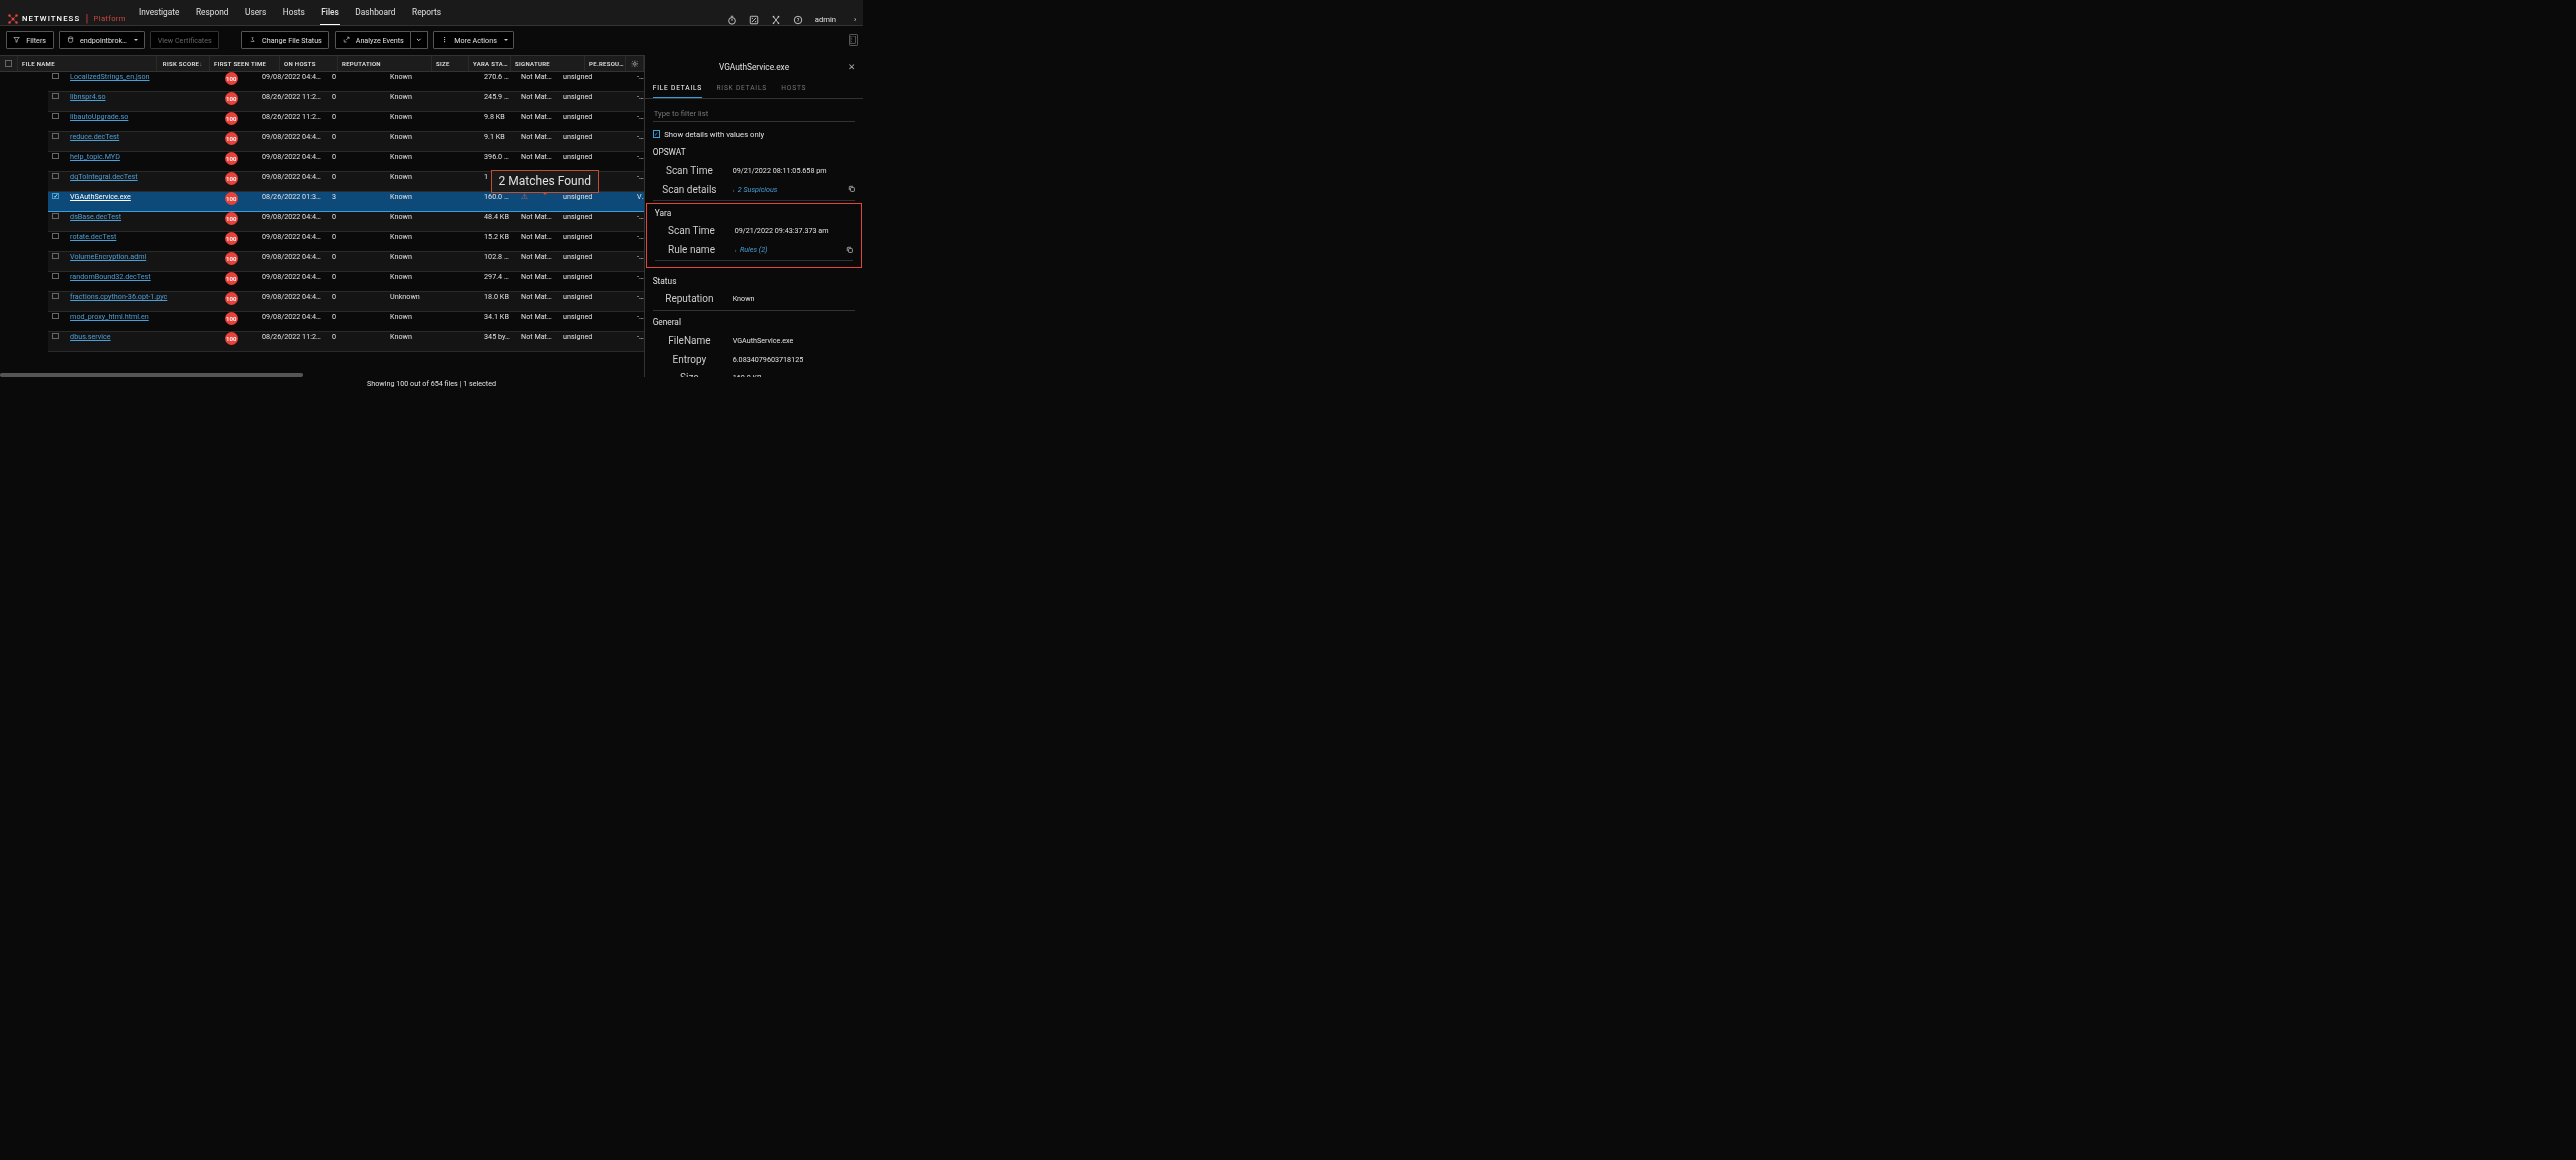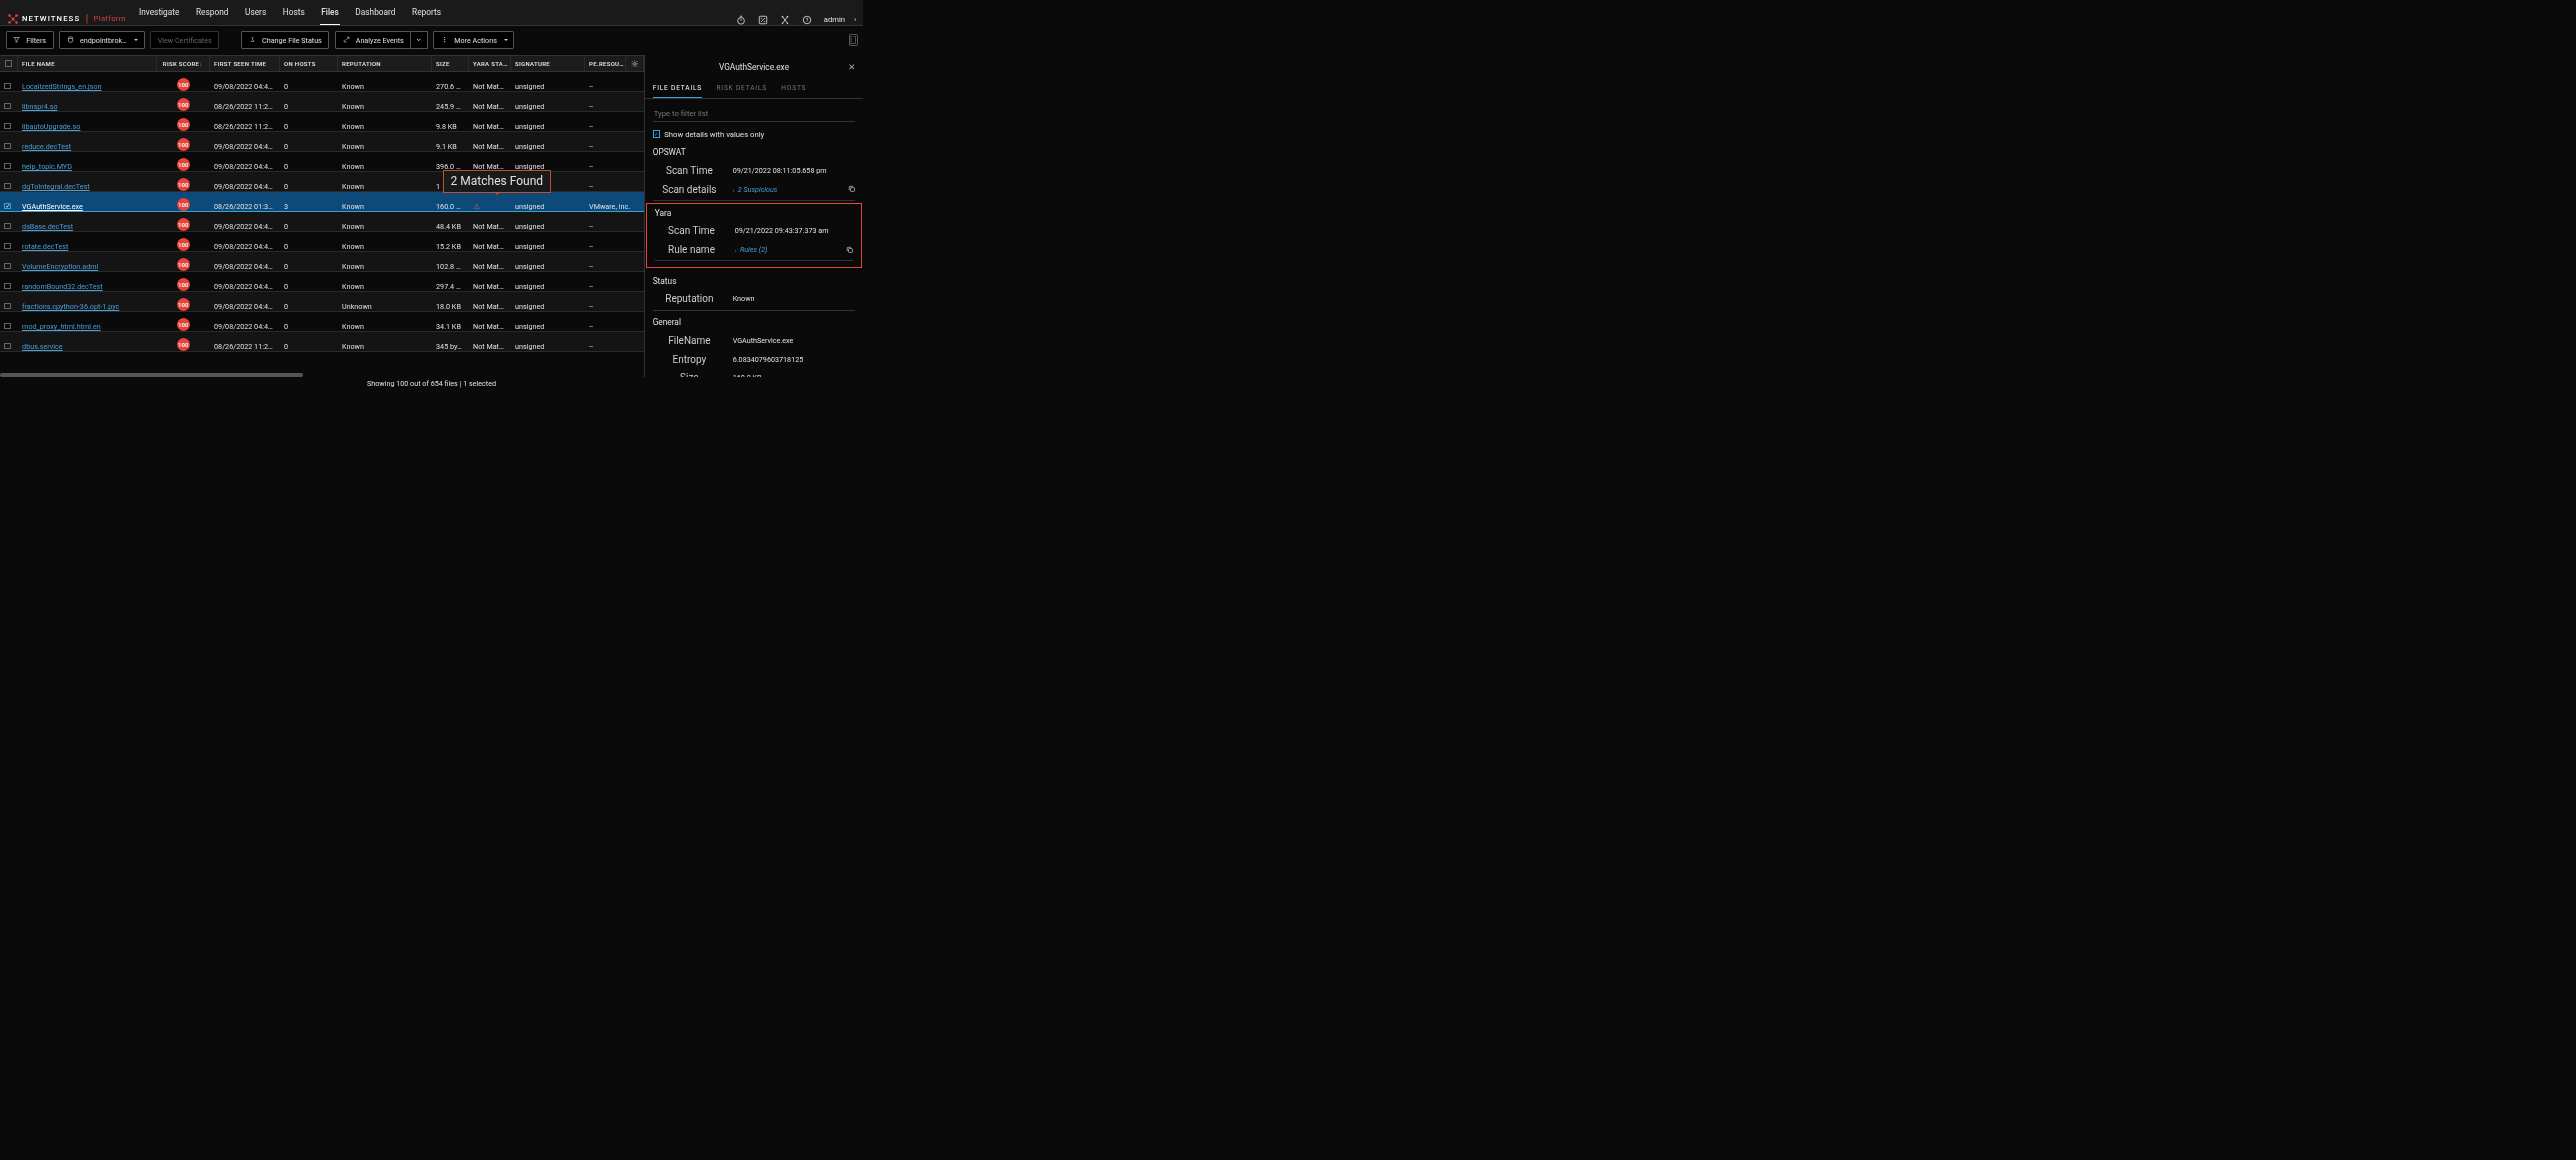--- a/index.html
+++ b/index.html
@@ -11,21 +11,21 @@
 .logo { display:flex; align-items:center; gap:3.3px; margin-right:12px; }
 .logo-ico { width:12px; height:12px; fill:#e8423a; }
 .logo-t1 { color:#fff; letter-spacing:1.1px; font-size:7.7px; font-weight:500; }
 .logo-sep { color:#e8423a; font-size:10px; margin:0 2.2px; }
 .logo-t2 { color:#c94840; font-size:7.7px; letter-spacing:0.3px; }
 .nav { display:flex; gap:14.4px; }
 .nav-item { color:#e0e0e0; cursor:pointer; font-size:8.3px; padding:6.6px 1.1px; }
 .nav-item.active { border-bottom:1.7px solid #fff; font-weight:500; }
 .hdr-r { margin-left:auto; display:flex; align-items:center; gap:12px; }
 .hdr-ico { width:10px; height:10px; fill:#ccc; cursor:pointer; }
-.usr { color:#e0e0e0; font-size:7.7px; cursor:pointer; display:flex; align-items:center; gap:9px; }
+.usr { color:#e0e0e0; font-size:7.7px; cursor:pointer; display:flex; align-items:center; gap:18px; }
 
 
 .tb { display:flex; align-items:center; gap:5.5px; padding:7.7px 5.5px; height:29px; }
 .btn { display:flex; align-items:center; gap:6px; background:#000; border:0.6px solid #555; color:#e0e0e0; padding:3.9px 6.6px; border-radius:1.1px; cursor:pointer; font-size:7.2px; }
 .btn.dis { color:#666; border-color:#333; cursor:not-allowed; }
 .btn svg { width:7.2px; height:7.2px; fill:currentColor; }
 .btn.drop { padding-right:16.6px; position:relative; }
 .btn.drop::after { content:''; position:absolute; right:5.5px; top:50%; width:0; height:0; border-left:2.2px solid transparent; border-right:2.2px solid transparent; border-top:2.8px solid #ccc; transform:translateY(-50%); }
 .btn-grp { display:flex; }
 .btn-grp .btn:first-child { border-radius:1.1px 0 0 1.1px; }
@@ -47,21 +47,21 @@
 .c-ft { width:70px; }
 .c-oh { width:58px; }
 .c-rp { width:94px; }
 .c-sz { width:37px; }
 .c-ys { width:42px; }
 .c-sg { width:74px; }
 .c-pe { flex:1; }
 .gear { width:17.7px; justify-content:center; cursor:pointer; }
 .gear svg { width:7.7px; height:7.7px; fill:#aaa; }
 .tbody { flex:1; overflow-y:auto; }
-.tr { display:flex; height:20px; align-items:flex-end; border-bottom:0.6px solid #2a2a2a; }
+.tr { display:flex; height:20px; align-items:flex-start; border-bottom:0.6px solid #2a2a2a;margin-left:48px; }
 .tr:nth-child(even) { background:#141414; }
 .tr.sel { background:#0d4a7a; border-bottom:1.1px solid #3a9fd8; }
 .tr.sel .link { color:#fff; }
 .td { padding:0 4.4px; white-space:nowrap; overflow:hidden; text-overflow:ellipsis; }
 .cb { width:6.6px; height:6.6px; border:0.6px solid #666; display:inline-block; }
 .cb.chk { background:#0d4a7a; border-color:#3a9fd8; position:relative; }
 .cb.chk::after { content:'✓'; color:#fff; position:absolute; top:-1.7px; left:0; font-size:6px; }
 .badge { background:#e8423a; color:#fff; border-radius:50%; width:13.3px; height:13.3px; display:inline-flex; align-items:center; justify-content:center; font-size:6px; font-weight:600; }
 .warn-ico { color:#e8735a; font-size:7.7px; }
 .tooltip { position:absolute; background:#1a1a1a; border:0.6px solid #c05030; padding:3.3px 6.6px; font-size:12px; color:#e0e0e0; z-index:10; }

